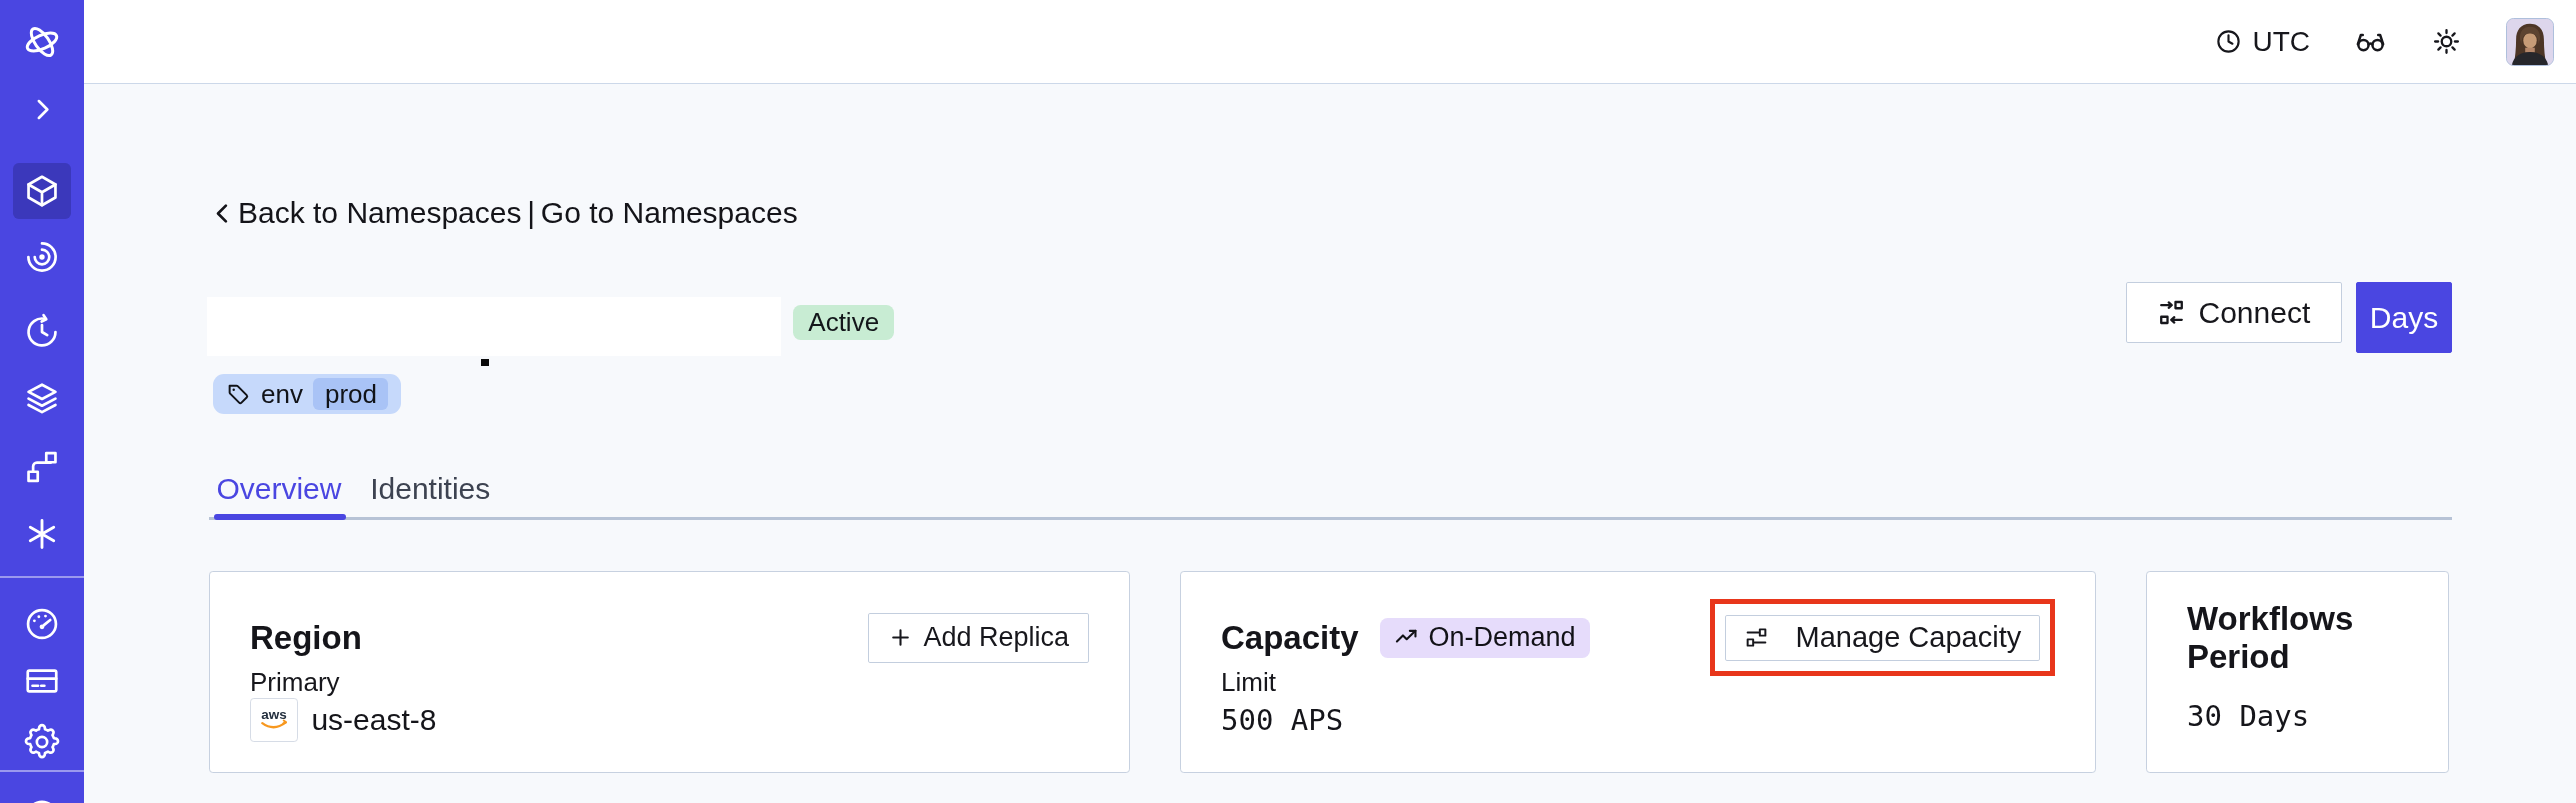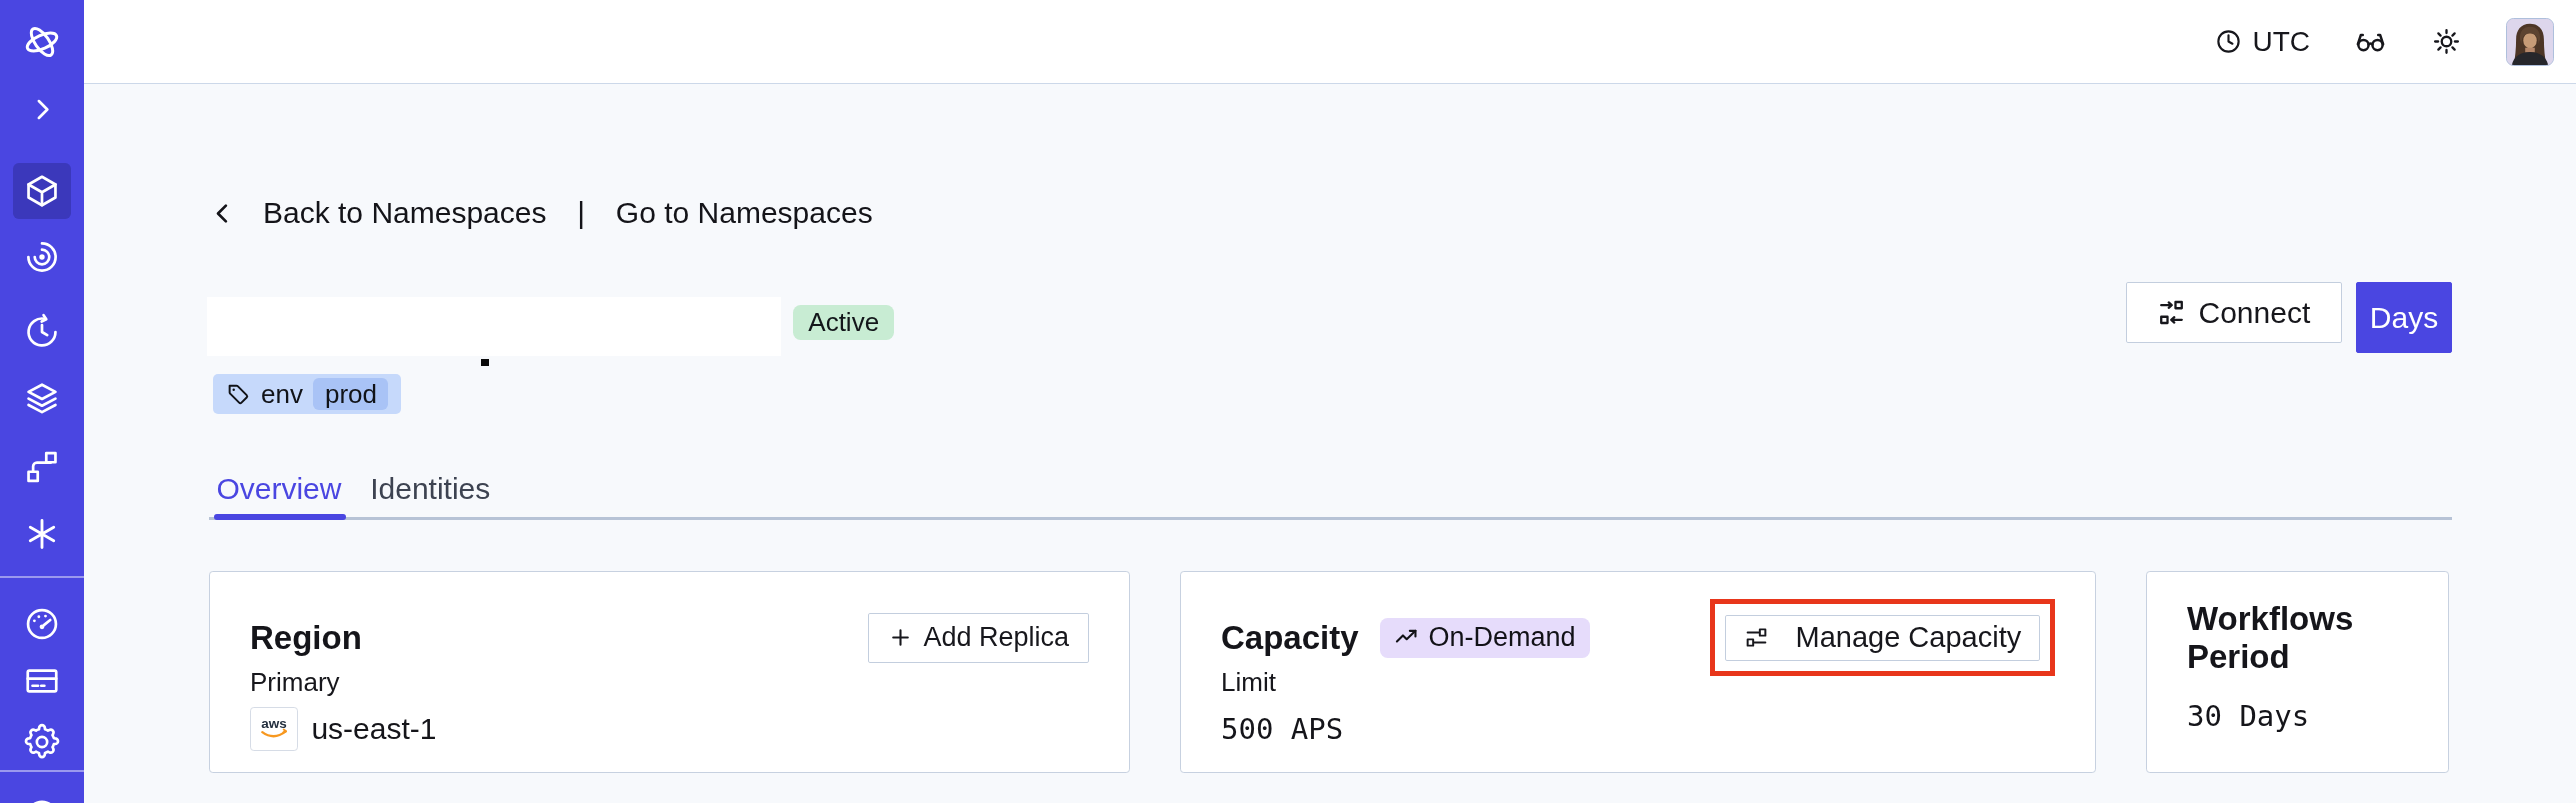--- a/index.html
+++ b/index.html
@@ -17,55 +17,55 @@
   
   .topbar { position:absolute; left:84px; top:0; right:0; height:84px; background:#fff; border-bottom:1.9px solid #ccd8e9; display:flex; align-items:center; justify-content:flex-end; gap:44px; padding-right:22px; z-index:4; }
   .tz-control { display:flex; align-items:center; gap:10.5px; font-size:28px; color:#17171c; cursor:pointer; background:none; border:none; font-family:inherit; }
   .tb-iconbtn { background:none; border:none; cursor:pointer; color:#17171c; display:flex; align-items:center; }
   .avatar { width:48px; height:48px; border-radius:7.7px; border:1.9px solid #aebfdc; overflow:hidden; cursor:pointer; background:#ddd6ec; padding:0; }
   .avatar svg { display:block; width:100%; height:100%; }
 
   
   .content { position:absolute; left:84px; top:84px; right:0; bottom:0; }
 
-  .breadcrumb { position:absolute; left:125px; top:107px; height:44px; display:flex; align-items:center; gap:27px; font-size:30px; font-weight:500; color:#141419; }
+  .breadcrumb { position:absolute; left:125px; top:107px; height:44px; display:flex; align-items:center; gap:2px; font-size:30px; font-weight:500; color:#141419; }
   .breadcrumb a { color:#141419; text-decoration:none; cursor:pointer; }
   .crumb-sep { font-weight:400; color:#141419; padding:0 3.8px; }
 
   .title-redacted { position:absolute; left:123px; top:213px; width:574px; height:59px; background:#ffffff; }
   .title-dot { position:absolute; left:397px; top:275px; width:7.7px; height:6.7px; background:#0a0a0a; }
   .status-badge { position:absolute; left:709px; top:221px; height:35px; display:inline-flex; align-items:center; padding:0 15.3px; background:#c8ecd3; border-radius:7.7px; font-size:26px; color:#13161a; }
 
   .actions { position:absolute; top:198px; right:124px; display:flex; gap:14.4px; }
   .btn { display:inline-flex; align-items:center; justify-content:center; gap:12.5px; font-family:inherit; cursor:pointer; border-radius:1.9px; }
   .btn-secondary { background:#fff; border:1.9px solid #c3cede; color:#17171c; }
   .btn-primary { background:#4a46e1; border:1.9px solid #4a46e1; color:#fff; }
   .btn-connect { width:216px; height:61px; font-size:30px; }
   .btn-edit { width:96px; height:71px; font-size:30px; }
 
-  .tag-pill { position:absolute; left:129px; top:290px; height:40px; display:inline-flex; align-items:center; gap:10.5px; padding:0 12.5px; background:#c6d9fb; border-radius:5px; font-size:26px; color:#111318; }
+  .tag-pill { position:absolute; left:129px; top:290px; height:40px; display:inline-flex; align-items:center; gap:10.5px; padding:0 12.5px; background:#c6d9fb; border-radius:11px; font-size:26px; color:#111318; }
   .tag-chip { background:#a9c3f6; border-radius:5.8px; height:32px; display:inline-flex; align-items:center; padding:0 11.5px; }
 
   .tabs { position:absolute; left:118px; top:382px; display:flex; }
   .tab { height:46px; display:flex; align-items:center; padding:0 14.4px; font-size:30px; color:#3d4351; cursor:pointer; }
   .tab.active { color:#4a46e1; font-weight:500; }
   .tab-underline { position:absolute; left:130px; top:430px; width:132px; height:5.8px; background:#4a46e1; border-radius:2.9px; z-index:2; }
   .tabs-divider { position:absolute; left:125px; top:433px; width:2243px; height:2.9px; background:#b7c3d6; }
 
   
   .cards { position:absolute; left:125px; top:487px; display:flex; gap:50px; }
   .card { background:#fff; border:1.9px solid #c7d1e0; border-radius:3.8px; height:202px; padding:36px 40px; }
   .card-region { width:921px; }
   .card-capacity { width:916px; }
   .card-retention { width:303px; }
   .card-header { height:59px; display:flex; align-items:center; justify-content:space-between; }
   .card-header-left { display:flex; align-items:center; gap:21px; }
   .card-title { font-size:33px; font-weight:600; color:#15151a; }
   .card-label { margin-top:0px; font-size:26px; color:#17171c; line-height:31px; }
-  .value-row { margin-top:9px; display:flex; align-items:center; gap:13.4px; height:44px; }
+  .value-row { margin-top:0; display:flex; align-items:center; gap:13.4px; height:44px; }
   .value-text { font-size:30px; color:#15151a; }
   .mono-value { font-family:"DejaVu Sans Mono", monospace; font-size:29px; color:#15151a; }
   .retention-value { margin-top:32px; }
 
   .badge-purple { display:inline-flex; align-items:center; gap:9.6px; height:40px; padding:0 14.4px; background:#e6dcfb; border-radius:7.7px; font-size:27px; color:#121217; }
 
   .btn-small { height:50px; padding:0 19px; font-size:27px; gap:10.5px;margin-left:18px; }
   .btn-manage { height:46px; padding:0 17.3px; font-size:29px; gap:27px; }
   .annotation-box { border:5.8px solid #e8361b; padding:10.5px; display:inline-flex; }
 
@@ -301,21 +301,21 @@
         </div>
         <div class="card-label">Primary</div>
         <div class="value-row">
           <span class="aws-chip">
             <svg viewBox="0 0 46 40" width="42" height="36">
               <text x="23" y="19" text-anchor="middle" font-size="15" font-weight="bold" font-family="Liberation Sans, sans-serif" fill="#232f3e">aws</text>
               <path d="M10 23.5q13 9.5 26-.8" stroke="#f7981f" stroke-width="2.6" fill="none" stroke-linecap="round"></path>
               <path d="M33.8 20.6l2.6 1.9-3.1 1.2" stroke="#f7981f" stroke-width="2.2" fill="none" stroke-linecap="round" stroke-linejoin="round"></path>
             </svg>
           </span>
-          <span class="value-text">us-east-1</span>
+          <span class="value-text">us-east-8</span>
         </div>
       </section>
 
       <section class="card card-capacity">
         <div class="card-header">
           <div class="card-header-left">
             <h2 class="card-title">Capacity</h2>
             <span class="badge-purple">
               <span class="ic ic26">
                   <svg viewBox="0 0 24 24" fill="none" stroke="currentColor" stroke-width="2" stroke-linecap="round" stroke-linejoin="round">

